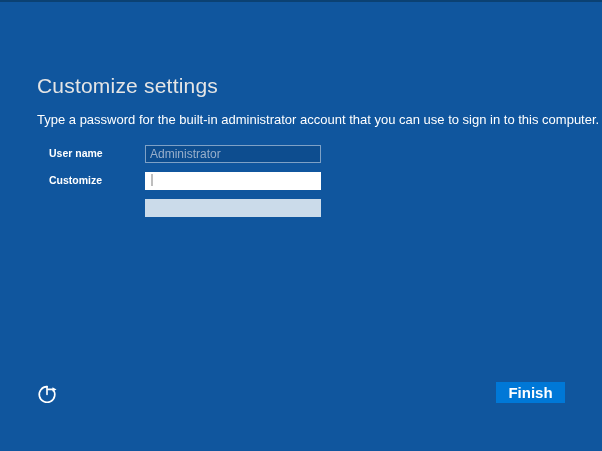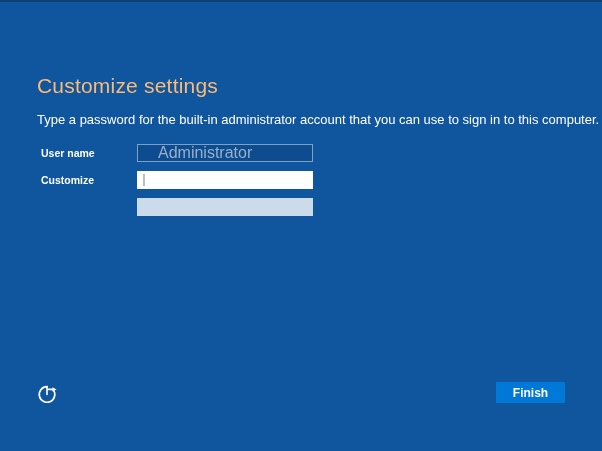--- a/index.html
+++ b/index.html
@@ -10,48 +10,48 @@
     font-family: "Liberation Sans", sans-serif;
     overflow: hidden;
     color: #FFFFFF;
   }
   .top-edge {
     position: absolute; top: 0; left: 0; right: 0; height: 2px;
     background: #0B4173;
   }
   .page-title {
     position: absolute; left: 37px; top: 74px;
-    font-size: 21px; font-weight: 300; color: #fdba74;
+    font-size: 21px; font-weight: 300; color: #e5e5e5;
     letter-spacing: 0.2px;
   }
   .page-subtitle {
     position: absolute; left: 37px; top: 112px;
     font-size: 13px; font-weight: 400; color: #FFFFFF;
     white-space: nowrap;
   }
-  .form-row { position: absolute; left: 4px; width: 528px; height: 18px; }
+  .form-row { position: absolute; left: 12px; width: 528px; height: 18px; }
   .row-username { top: 144px; }
   .row-password { top: 171px; }
   .row-reenter  { top: 198px; }
   .field-label {
     position: absolute; left: 37px; top: 0; height: 18px;
     display: flex; align-items: center;
     font-size: 10.5px; font-weight: 700; color: #FFFFFF;
     white-space: nowrap;
   }
   .field-box {
     position: absolute; left: 133px; top: 0;
     width: 176px; height: 18px;
   }
   input.text-field {
     width: 100%; height: 100%;
     border: none; outline: none;
     font-family: "Liberation Sans", sans-serif;
-    font-size: 16px;
-    padding: 0 20px;
+    font-size: 12px;
+    padding: 0 4px;
   }
   input.username-field {
     background: #0D4D8F;
     border: 1px solid #7EA1C6;
     color: #98AFCB;
   }
   input.username-field::placeholder { color: #98AFCB; opacity: 1; }
   input.password-field {
     background: #FFFFFF;
     color: #222222;
@@ -71,21 +71,21 @@
     display: flex; align-items: center; justify-content: center;
     cursor: pointer;
   }
   .finish-button {
     position: absolute; left: 496px; top: 382px;
     width: 69px; height: 21px;
     background: #0078D7;
     border: none;
     color: #FFFFFF;
     font-family: "Liberation Sans", sans-serif;
-    font-size: 12px; font-weight: 700;
+    font-size: 15px; font-weight: 700;
     display: flex; align-items: center; justify-content: center;
     cursor: pointer;
   }
 </style>
 </head>
 <body>
 
 <div class="top-edge"></div>
 
 <h1 class="page-title">Customize settings</h1>

